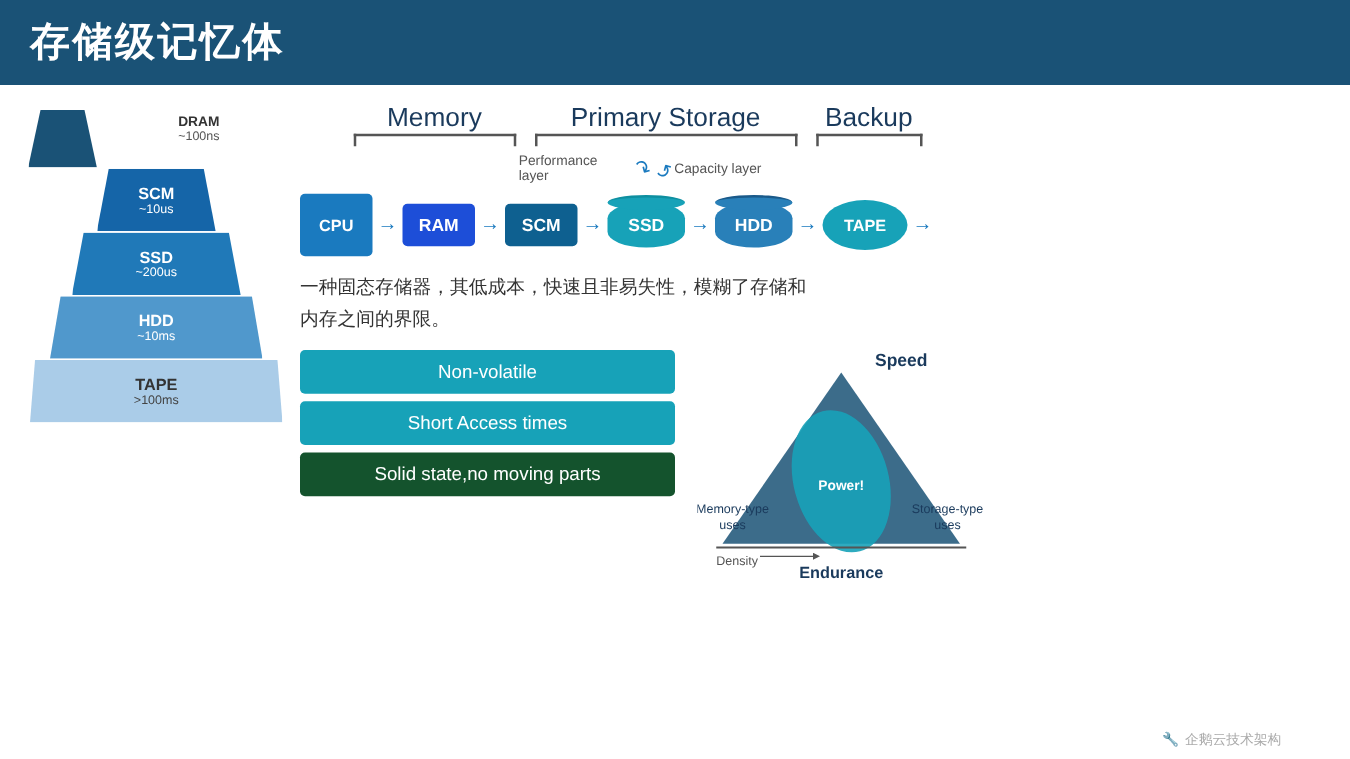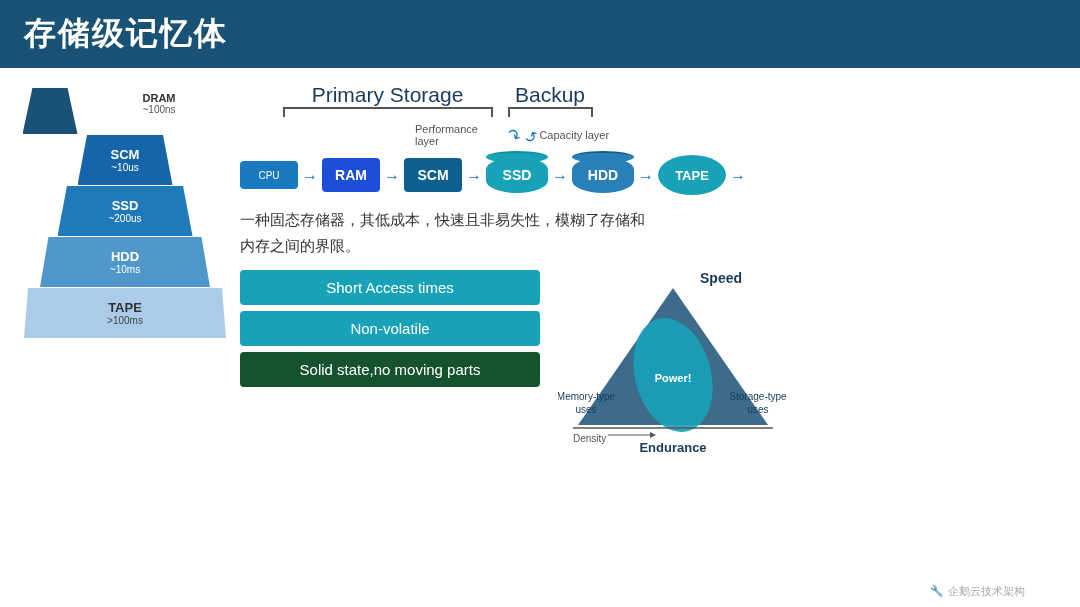--- a/index.html
+++ b/index.html
@@ -113,20 +113,24 @@
         </div>
 
       </div>
     </div>
   </div>
 
   <div class="right-section">
 
     <div style="display:flex; align-items:flex-end; margin-left:35px; gap:0;">
 
+      <div style="display:flex; flex-direction:column; align-items:center; width:145px;">
+        <span style="font-size:21px; color:#1a3a5c; font-weight:500;">Memory</span>
+        <div style="width:130px; height:10px; border-top:2px solid #555; border-left:2px solid #555; border-right:2px solid #555;"></div>
+      </div>
 
       <div style="display:flex; flex-direction:column; align-items:center; width:225px;">
         <span style="font-size:21px; color:#1a3a5c; font-weight:500;">Primary Storage</span>
         <div style="width:210px; height:10px; border-top:2px solid #555; border-left:2px solid #555; border-right:2px solid #555;"></div>
       </div>
 
       <div style="display:flex; flex-direction:column; align-items:center; width:100px;">
         <span style="font-size:21px; color:#1a3a5c; font-weight:500;">Backup</span>
         <div style="width:85px; height:10px; border-top:2px solid #555; border-left:2px solid #555; border-right:2px solid #555;"></div>
       </div>
@@ -141,21 +145,21 @@
       </div>
 
       <div style="display:flex; align-items:center; width:105px; margin-left:4px;">
         <span style="font-size:16px; color:#1a7abf; margin-right:2px; transform: rotate(150deg) scaleX(-1); display:inline-block;">↷</span>
         <span style="font-size:11px; color:#555;">Capacity layer</span>
       </div>
     </div>
 
     <div style="display:flex; align-items:center; gap:4px; margin-top:2px;">
 
-      <div style="background:#1a7abf; color:#fff; font-weight:normal; font-size:10px; border-radius:4px; width:58px; height:28px; display:flex; align-items:center; justify-content:center;">
+      <div style="background:#1a7abf; color:#fff; font-weight:bold; font-size:13px; border-radius:4px; width:58px; height:50px; display:flex; align-items:center; justify-content:center;">
         <span>CPU</span>
       </div>
       <span style="color:#1a7abf; font-size:16px;">→</span>
 
       <div style="background:#1d4ed8; color:#fff; font-weight:bold; font-size:14px; border-radius:4px; width:58px; height:34px; display:flex; align-items:center; justify-content:center;">
         <span>RAM</span>
       </div>
       <span style="color:#1a7abf; font-size:16px;">→</span>
 
       <div style="background:#0e6090; color:#fff; font-weight:bold; font-size:14px; border-radius:4px; width:58px; height:34px; display:flex; align-items:center; justify-content:center;">
@@ -183,22 +187,22 @@
     </div>
 
     <div style="margin-top:6px;">
       <p style="font-size:15px; color:#333; line-height:1.7;">一种固态存储器，其低成本，快速且非易失性，模糊了存储和</p>
       <p style="font-size:15px; color:#333; line-height:1.7;">内存之间的界限。</p>
     </div>
 
     <div style="display:flex; gap:18px; align-items:flex-start; margin-top:6px;">
 
       <div style="display:flex; flex-direction:column; gap:6px; width:300px;">
+        <div style="background:#17a2b8; color:#fff; text-align:center; padding:9px 20px; border-radius:4px; font-size:15px;">Non-volatile</div>
         <div style="background:#17a2b8; color:#fff; text-align:center; padding:9px 20px; border-radius:4px; font-size:15px;">Short Access times</div>
-        <div style="background:#17a2b8; color:#fff; text-align:center; padding:9px 20px; border-radius:4px; font-size:15px;">Non-volatile</div>
         <div style="background:#14532d; color:#fff; text-align:center; padding:9px 20px; border-radius:4px; font-size:15px;">Solid state,no moving parts</div>
       </div>
 
       <div style="position:relative; width:230px; height:185px;">
         
         <div style="position:absolute; top:0; left:50%; transform:translateX(-50%); font-size:14px; font-weight:bold; color:#1a3a5c;margin-left:48px;">Speed</div>
 
         
         <svg width="230" height="185" viewBox="0 0 230 185">
 

